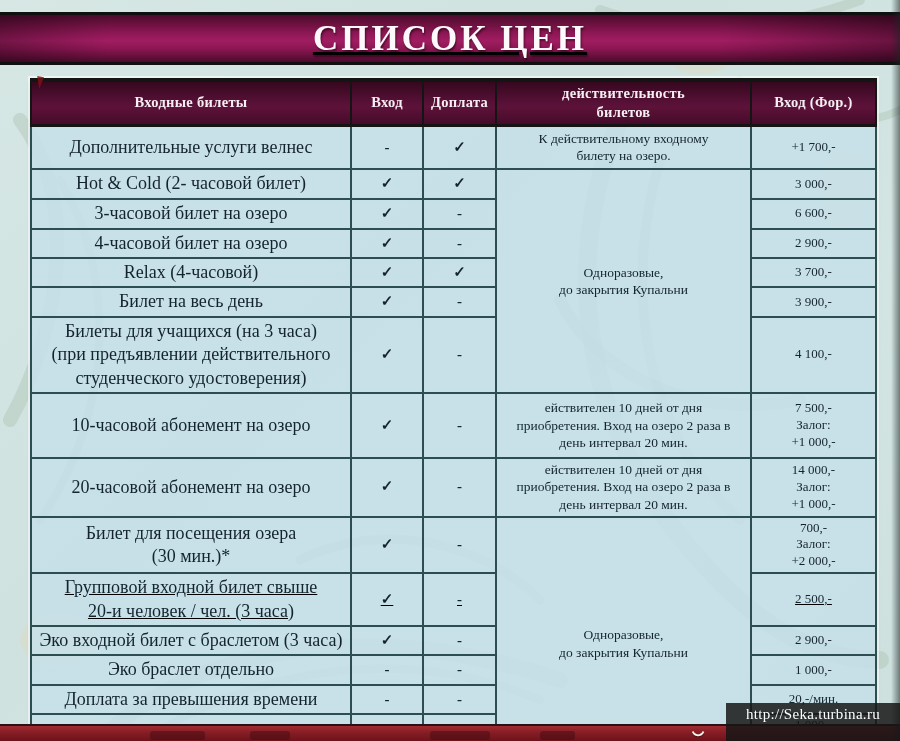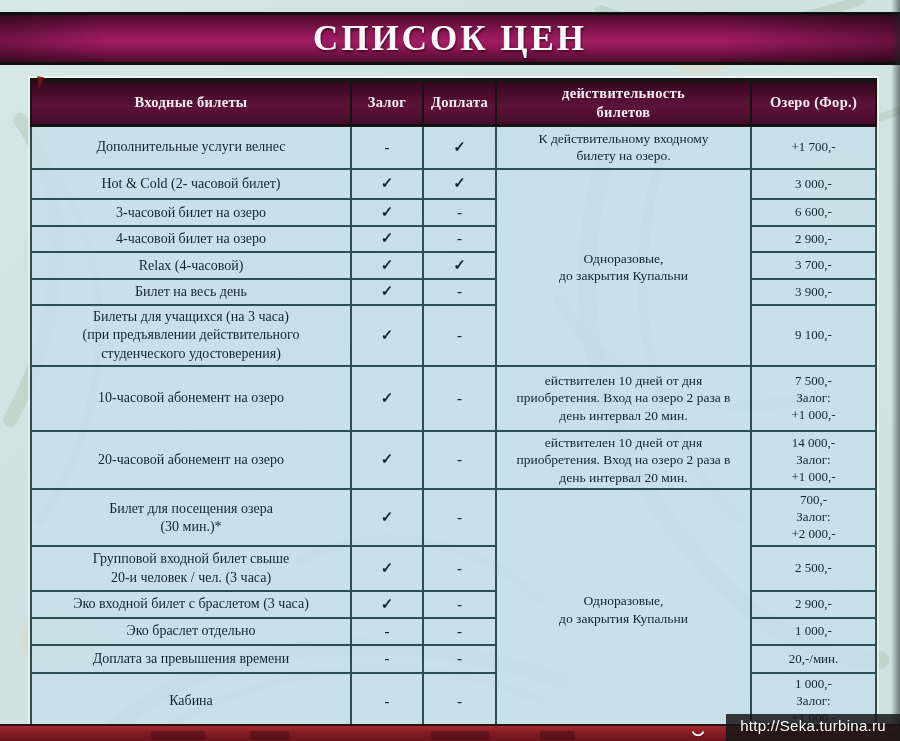--- a/index.html
+++ b/index.html
@@ -7,21 +7,21 @@
     position:relative;width:900px;height:741px;overflow:hidden;
     background:linear-gradient(135deg,#d6e7e4 0%,#cfe2e0 40%,#d3e5e2 70%,#cde0de 100%);
     font-family:"Liberation Serif","DejaVu Serif",serif;
   }
   .pattern{position:absolute;left:0;top:0;z-index:0;}
   
   .title-band{
     position:absolute;left:0;top:12px;width:900px;height:53px;box-sizing:border-box;
     background:linear-gradient(180deg,#4c0b2c 0%,#8c1754 38%,#a11d62 55%,#8a1652 72%,#4c0b2c 100%);
     border-top:3px solid #101010;border-bottom:3px solid #101010;
-    display:flex;align-items:center;justify-content:center;z-index:2;
+    display:flex;align-items:center;justify-content:center;z-index:2;text-decoration:underline;
   }
   .title-band::after{
     content:"";position:absolute;inset:0;
     background:linear-gradient(90deg,rgba(0,0,0,.28) 0%,rgba(0,0,0,0) 12%,rgba(0,0,0,0) 80%,rgba(0,0,0,.35) 100%);
   }
   .title-text{
     color:#fdf9fb;font-size:35px;font-weight:bold;letter-spacing:3px;
     text-shadow:1px 2px 2px rgba(30,0,15,.6);z-index:1;
   }
   
@@ -36,21 +36,21 @@
     border:2px solid #2c4d52;text-align:center;vertical-align:middle;
     color:#14242f;white-space:pre-line;padding:2px 6px;line-height:1.3;
     overflow:hidden;
   }
   .price-table thead tr{height:40px;}
   .price-table th{
     background:linear-gradient(180deg,#36071e 0%,#551035 45%,#5d1239 60%,#450b29 100%);
     color:#f6eef3;font-size:14.5px;font-weight:bold;letter-spacing:.3px;
     border-color:#141414;border-top-width:4px;border-bottom-width:3px;
   }
-  td.name{font-size:14px;}
+  td.name{font-size:18px;}
   td.mark{font-size:15px;font-weight:bold;}
   td.validity{font-size:13.5px;}
   td.price{font-size:13px;}
   
   .bottom-band{
     position:absolute;left:0;bottom:0;width:900px;height:15px;z-index:3;
     background:linear-gradient(180deg,#a12c32 0%,#8a1f27 35%,#6d121a 100%);
     border-top:2px solid #2e1013;
   }
   .band-blob{position:absolute;bottom:1px;height:9px;background:#3c080f;opacity:.45;border-radius:3px;}
@@ -61,24 +61,24 @@
   .edge-right{
     position:absolute;top:0;right:0;width:9px;height:741px;z-index:3;
     background:linear-gradient(90deg,rgba(30,40,40,0) 0%,rgba(28,36,36,.55) 100%);
   }
   .red-speck{
     position:absolute;left:36px;top:76px;width:8px;height:13px;z-index:3;opacity:.85;
     background:#7c1016;clip-path:polygon(15% 0,100% 10%,40% 100%);
   }
   
   .watermark{
-    position:absolute;right:0;bottom:0;height:27px;z-index:6;
+    position:absolute;right:0;bottom:0;height:38px;z-index:6;
     background:rgba(22,22,22,.85);color:#ffffff;
-    font-family:Liberation Sans, sans-serif;
-    font-size:15px;line-height:23px;padding:0 14px;letter-spacing:.3px;
+    font-family:Liberation Serif, serif;
+    font-size:15px;line-height:23px;padding:0 20px;letter-spacing:.3px;
   }
 </style>
 </head>
 <body>
 
 <div class="stage">
 
   <svg class="pattern" width="900" height="741" viewBox="0 0 900 741">
     <g fill="none" stroke="#b2c7ba" stroke-opacity="0.5" stroke-linecap="round">
       <path d="M620 120 C 560 260, 580 430, 700 560 C 760 630, 820 660, 880 660" stroke-width="18"></path>
@@ -110,25 +110,25 @@
       <colgroup>
         <col style="width:320px">
           <col style="width:72px">
           <col style="width:73px">
           <col style="width:255px">
           <col style="width:125px">
       </colgroup>
       <thead>
         <tr>
           <th>Входные билеты</th>
-          <th>Залог</th>
+          <th>Вход</th>
           <th>Доплата</th>
           <th>действительность
 билетов</th>
-          <th>Озеро (Фор.)</th>
+          <th>Вход (Фор.)</th>
         </tr>
       </thead>
       <tbody>
         <tr style="height:44px;">
           <td class="name">Дополнительные услуги велнес</td>
           <td class="mark">-</td>
           <td class="mark">✓</td>
           <td class="validity">К действительному входному
 билету на озеро.</td>
           <td class="price">+1 700,-</td>
@@ -164,21 +164,21 @@
           <td class="mark">✓</td>
           <td class="mark">-</td>
           <td class="price">3 900,-</td>
         </tr>
         <tr style="height:57px;">
           <td class="name">Билеты для учащихся (на 3 часа)
 (при предъявлении действительного
 студенческого удостоверения)</td>
           <td class="mark">✓</td>
           <td class="mark">-</td>
-          <td class="price">9 100,-</td>
+          <td class="price">4 100,-</td>
         </tr>
         <tr style="height:65px;">
           <td class="name">10-часовой абонемент на озеро</td>
           <td class="mark">✓</td>
           <td class="mark">-</td>
           <td class="validity">ействителен 10 дней от дня
 приобретения. Вход на озеро 2 раза в
 день интервал 20 мин.</td>
           <td class="price">7 500,-
 Залог:
@@ -199,21 +199,21 @@
           <td class="name">Билет для посещения озера
 (30 мин.)*</td>
           <td class="mark">✓</td>
           <td class="mark">-</td>
           <td class="validity" rowspan="6">Одноразовые,
 до закрытия Купальни</td>
           <td class="price">700,-
 Залог:
 +2 000,-</td>
         </tr>
-        <tr style="height:45px;">
+        <tr style="height:45px;text-decoration:underline;">
           <td class="name">Групповой входной билет свыше
 20-и человек / чел. (3 часа)</td>
           <td class="mark">✓</td>
           <td class="mark">-</td>
           <td class="price">2 500,-</td>
         </tr>
         <tr style="height:27px;">
           <td class="name">Эко входной билет с браслетом (3 часа)</td>
           <td class="mark">✓</td>
           <td class="mark">-</td>

